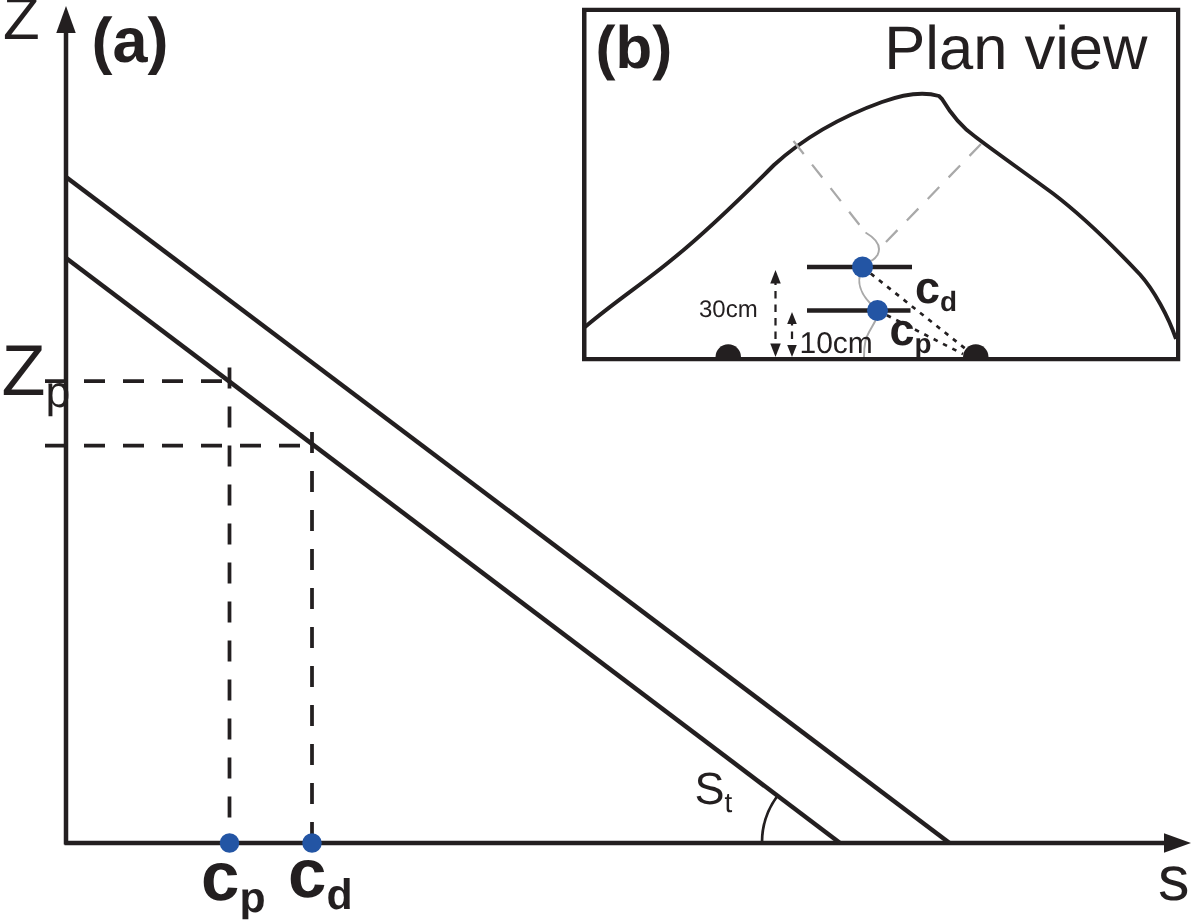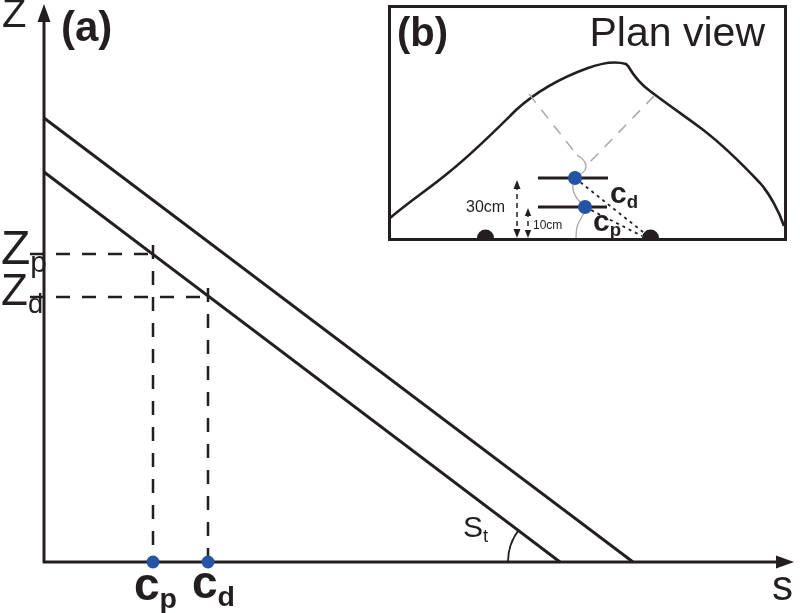--- a/index.html
+++ b/index.html
@@ -43,21 +43,20 @@
     <circle cx="153" cy="562" r="6.5" class="marker"></circle>
     <circle cx="208" cy="562" r="6.5" class="marker"></circle>
 
     <path d="M 508 562 A 52 52 0 0 1 518 531" stroke-width="1.8" class="ink"></path>
   </svg>
 
   <div class="lbl" style="left:2px;top:-7px;font-size:40px;"><span>Z</span></div>
   <div class="lbl bold" style="left:61px;top:6px;font-size:42px;"><span>(a)</span></div>
 
   <div class="lbl" style="left:1px;top:224px;font-size:48px;"><span>Z</span><span class="sub">p</span></div>
-  <div class="lbl" style="left:1px;top:268px;font-size:44px;"><span>Z</span><span class="sub">d</span></div>
 
   <div class="lbl bold" style="left:134px;top:561px;font-size:46px;"><span>c</span><span class="sub">p</span></div>
   <div class="lbl bold" style="left:192px;top:559px;font-size:46px;"><span>c</span><span class="sub">d</span></div>
 
   <div class="lbl" style="left:463px;top:512px;font-size:30px;"><span>S</span><span class="sub">t</span></div>
 
   <div class="lbl" style="left:772px;top:565px;font-size:42px;"><span>s</span></div>
 
   <div id="inset">
     <svg width="399" height="236" viewBox="0 0 399 236">
@@ -98,19 +97,19 @@
 
       <line x1="140" y1="207" x2="140" y2="230" stroke-width="1.5" stroke-dasharray="5 4" class="ink"></line>
       <polygon points="140,203 136.8,211 143.2,211" class="inkfill"></polygon>
       <polygon points="140,233 136.8,225 143.2,225" class="inkfill"></polygon>
     </svg>
 
     <div class="lbl bold" style="left:9px;top:7px;font-size:40px;"><span>(b)</span></div>
     <div class="lbl" style="right:22px;top:7px;font-size:41px;"><span>Plan view</span></div>
 
     <div class="lbl" style="left:78px;top:194px;font-size:16px;"><span>30cm</span></div>
-    <div class="lbl" style="left:145px;top:214px;font-size:12px;"><span>10cm</span></div>
+    <div class="lbl" style="left:145px;top:214px;font-size:20px;"><span>10cm</span></div>
 
     <div class="lbl bold" style="left:222px;top:173px;font-size:30px;"><span>c</span><span class="sub">d</span></div>
     <div class="lbl bold" style="left:205px;top:201px;font-size:30px;"><span>c</span><span class="sub">p</span></div>
   </div>
 
 </div>
 
 </body></html>

